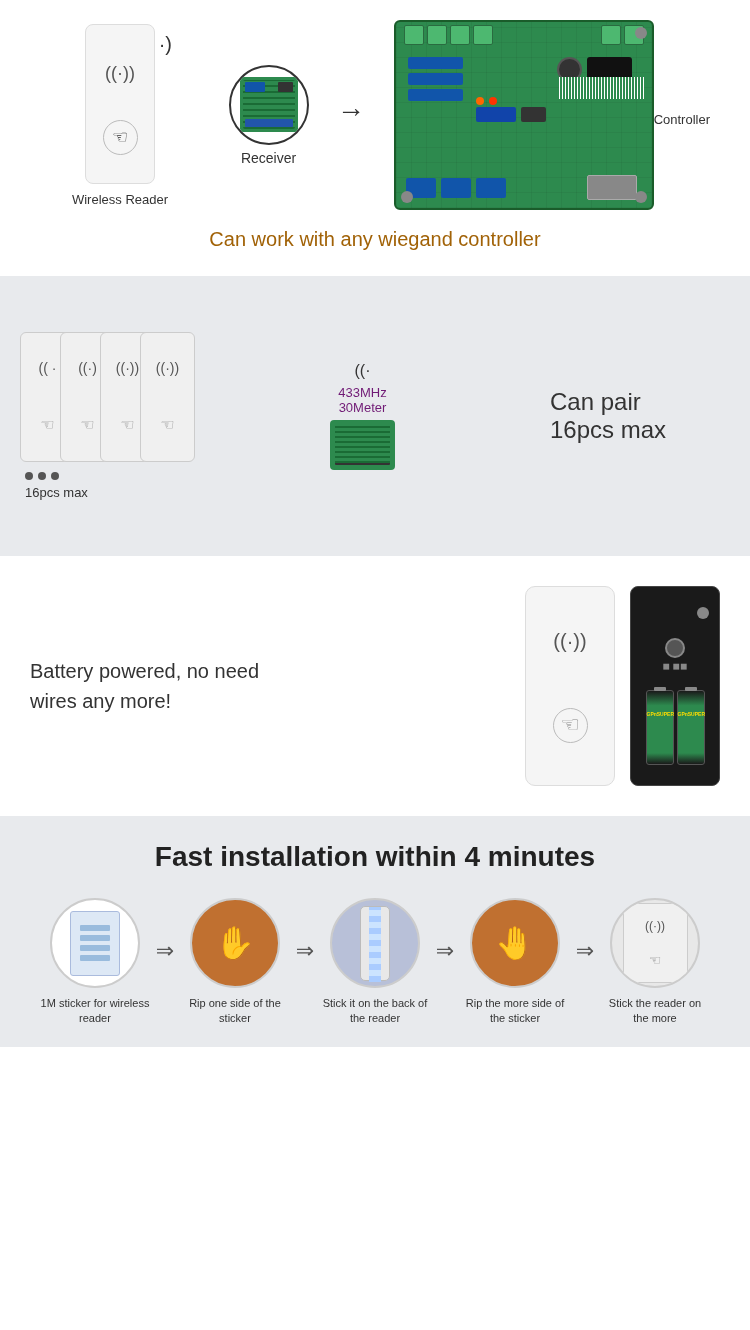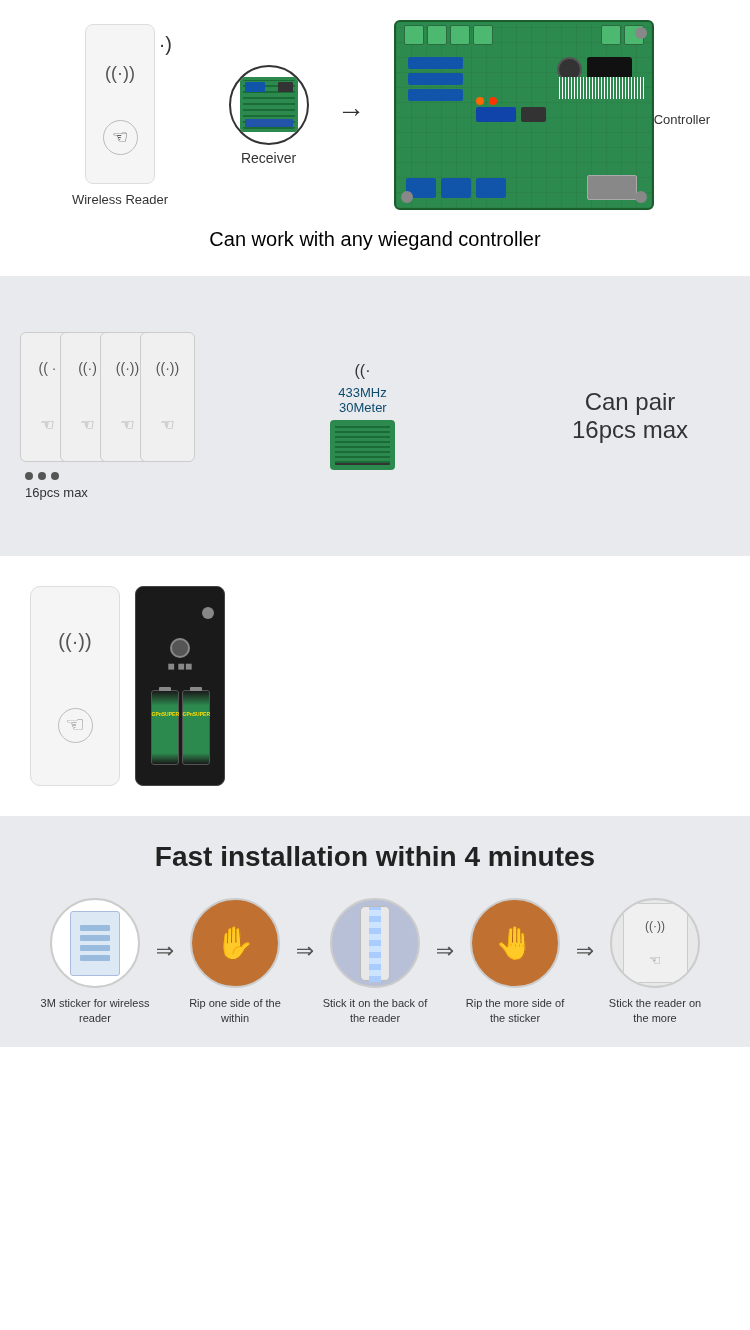--- a/index.html
+++ b/index.html
@@ -100,21 +100,21 @@
     }
     .controller-label {
       font-size: 13px;
       color: #333;
       margin-top: 8px;
     }
 
     .section1-caption {
       text-align: center;
       font-size: 20px;
-      color: #000000;
+      color: #a16207;
       padding: 18px 0 15px 0;
     }
 
     
     .section2 {
       background: #e8eaed;
       padding: 30px 20px;
       display: flex;
       align-items: center;
       justify-content: space-between;
@@ -168,22 +168,22 @@
       flex-direction: column;
       align-items: center;
       gap: 5px;
     }
     .freq-signal {
       font-size: 16px;
       color: #333;
     }
     .freq-text {
       font-size: 13px;
-      color: #0c4a6e;
-      text-align: right;
+      color: #701a75;
+      text-align: center;
     }
     .freq-pcb {
       width: 65px;
       height: 50px;
       background: #2d8a4e;
       border-radius: 4px;
       position: relative;
     }
     .freq-pcb::after {
       content: '';
@@ -192,21 +192,20 @@
       left: 5px;
       width: 55px;
       height: 38px;
       background: repeating-linear-gradient(0deg, #1a6b35 0px, #1a6b35 2px, #2d8a4e 2px, #2d8a4e 5px);
     }
 
     .pair-caption {
       font-size: 24px;
       color: #333;
       font-weight: normal;
-      text-align: center;
       padding: 0 20px;
       max-width: 200px;
     }
 
     
     .section3 {
       background: #fff;
       padding: 30px 30px;
       display: flex;
       align-items: center;
@@ -543,20 +542,21 @@
     <div class="freq-pcb">
       <div style="position:absolute;top:5px;left:5px;width:30px;height:12px;background:#1155aa;border-radius:1px;"></div>
       <div style="position:absolute;bottom:5px;left:5px;right:5px;height:8px;background:#333;border-radius:1px;"></div>
     </div>
   </div>
 
   <div class="pair-caption">Can pair 16pcs max</div>
 </div>
 
 <div class="section3">
+  <div class="battery-text">Battery powered, no need wires any more!</div>
   <div class="devices-row">
 
     <div class="white-reader">
       <div class="wr-wave">((·))</div>
       <div style="width:35px;height:35px;border:1.5px solid #bbb;border-radius:50%;display:flex;align-items:center;justify-content:center;">
         <span class="wr-hand">☜</span>
       </div>
     </div>
 
     <div class="black-reader">
@@ -584,32 +584,32 @@
           <div class="sticker-item">
             <div class="sticker-lines">
               <div class="sticker-line"></div>
               <div class="sticker-line"></div>
               <div class="sticker-line"></div>
               <div class="sticker-line"></div>
             </div>
           </div>
         </div>
       </div>
-      <div class="step-label">3M sticker for wireless reader</div>
+      <div class="step-label">1M sticker for wireless reader</div>
     </div>
 
     <div class="step-arrow">⇒</div>
 
     <div class="step-item">
       <div class="step-circle" style="background:#c07030;">
         <div class="step-circle-inner">
           <span class="hand-emoji">✋</span>
         </div>
       </div>
-      <div class="step-label">Rip one side of the within</div>
+      <div class="step-label">Rip one side of the sticker</div>
     </div>
 
     <div class="step-arrow">⇒</div>
 
     <div class="step-item">
       <div class="step-circle" style="background:#b8c0d8;">
         <div class="step-circle-inner">
           <div class="mini-device-sticker">
             <div class="mini-tape-strip"></div>
           </div>

